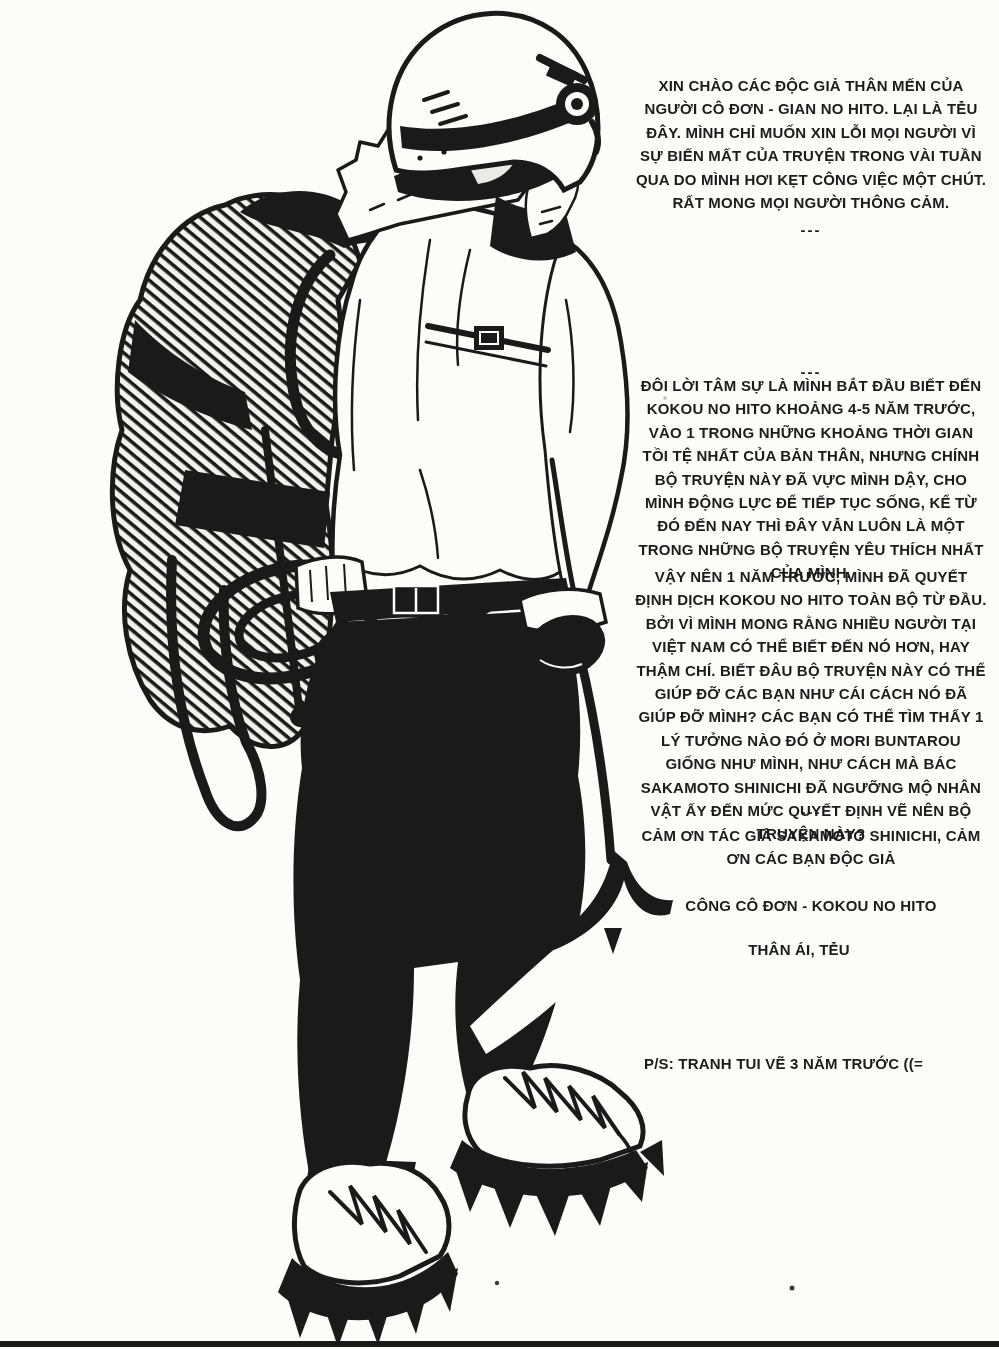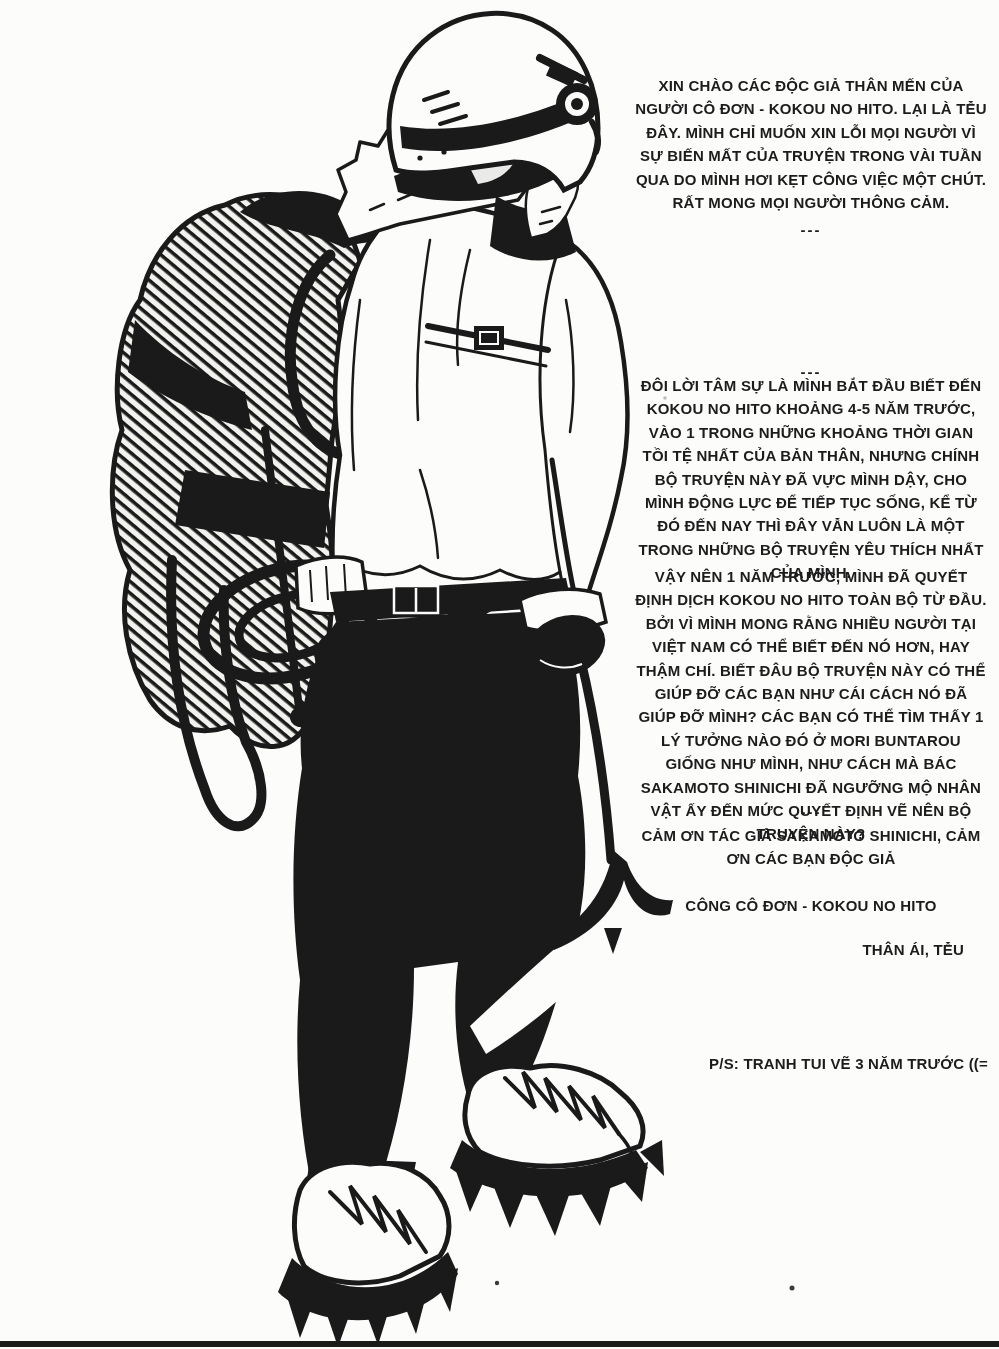--- a/index.html
+++ b/index.html
@@ -9,22 +9,22 @@
     font-family:"Liberation Sans",sans-serif;
   }
   .illus{position:absolute;left:0;top:0;}
   .note-col{
     position:absolute;left:634px;top:0;width:354px;height:1349px;
     font-weight:700;font-size:15px;line-height:23.4px;color:#1c1c1c;
     letter-spacing:.2px;
   }
   .block{position:absolute;left:0;right:0;text-align:center;}
   .divider{letter-spacing:2px;font-size:15px;}
-  .sig{text-align:right;padding-right:24px;}
-  .ps{text-align:right;padding-left:10px;}
+  .sig{text-align:center;padding-right:24px;}
+  .ps{text-align:left;padding-left:10px;}
 </style>
 </head>
 <body>
 
 <div class="page">
 
   <svg class="illus" width="999" height="1349" viewBox="0 0 999 1349" aria-hidden="true">
     <defs>
       <pattern id="hatch" patternUnits="userSpaceOnUse" width="9" height="9" patternTransform="rotate(40)">
         <rect width="9" height="9" fill="#f2f2ef"></rect>
@@ -183,21 +183,21 @@
     </g>
 
     <circle cx="792" cy="1288" r="2.5" fill="#3a3a3a"></circle>
     <circle cx="497" cy="1283" r="2.2" fill="#3a3a3a"></circle>
     <circle cx="665" cy="398" r="1.8" fill="#bdbdbd"></circle>
 
     <rect x="0" y="1341" width="999" height="6" fill="#1a1a1a"></rect>
   </svg>
 
   <div class="note-col">
-    <div class="block" style="top:74px">XIN CHÀO CÁC ĐỘC GIẢ THÂN MẾN CỦA NGƯỜI CÔ ĐƠN - KOKOU NO HITO. LẠI LÀ TỄU ĐÂY. MÌNH CHỈ MUỐN XIN LỖI MỌI NGƯỜI VÌ SỰ BIẾN MẤT CỦA TRUYỆN TRONG VÀI TUẦN QUA DO MÌNH HƠI KẸT CÔNG VIỆC MỘT CHÚT. RẤT MONG MỌI NGƯỜI THÔNG CẢM.</div>
+    <div class="block" style="top:74px">XIN CHÀO CÁC ĐỘC GIẢ THÂN MẾN CỦA NGƯỜI CÔ ĐƠN - GIAN NO HITO. LẠI LÀ TỄU ĐÂY. MÌNH CHỈ MUỐN XIN LỖI MỌI NGƯỜI VÌ SỰ BIẾN MẤT CỦA TRUYỆN TRONG VÀI TUẦN QUA DO MÌNH HƠI KẸT CÔNG VIỆC MỘT CHÚT. RẤT MONG MỌI NGƯỜI THÔNG CẢM.</div>
     <div class="block divider" style="top:218px">---</div>
     <div class="block divider" style="top:360px">---</div>
     <div class="block" style="top:374px">ĐÔI LỜI TÂM SỰ LÀ MÌNH BẮT ĐẦU BIẾT ĐẾN KOKOU NO HITO KHOẢNG 4-5 NĂM TRƯỚC, VÀO 1 TRONG NHỮNG KHOẢNG THỜI GIAN TỒI TỆ NHẤT CỦA BẢN THÂN, NHƯNG CHÍNH BỘ TRUYỆN NÀY ĐÃ VỰC MÌNH DẬY, CHO MÌNH ĐỘNG LỰC ĐỂ TIẾP TỤC SỐNG, KỂ TỪ ĐÓ ĐẾN NAY THÌ ĐÂY VẪN LUÔN LÀ MỘT TRONG NHỮNG BỘ TRUYỆN YÊU THÍCH NHẤT CỦA MÌNH.</div>
     <div class="block" style="top:565px">VẬY NÊN 1 NĂM TRƯỚC, MÌNH ĐÃ QUYẾT ĐỊNH DỊCH KOKOU NO HITO TOÀN BỘ TỪ ĐẦU. BỞI VÌ MÌNH MONG RẰNG NHIỀU NGƯỜI TẠI VIỆT NAM CÓ THỂ BIẾT ĐẾN NÓ HƠN, HAY THẬM CHÍ. BIẾT ĐÂU BỘ TRUYỆN NÀY CÓ THỂ GIÚP ĐỠ CÁC BẠN NHƯ CÁI CÁCH NÓ ĐÃ GIÚP ĐỠ MÌNH? CÁC BẠN CÓ THỂ TÌM THẤY 1 LÝ TƯỞNG NÀO ĐÓ Ở MORI BUNTAROU GIỐNG NHƯ MÌNH, NHƯ CÁCH MÀ BÁC SAKAMOTO SHINICHI ĐÃ NGƯỠNG MỘ NHÂN VẬT ẤY ĐẾN MỨC QUYẾT ĐỊNH VẼ NÊN BỘ TRUYỆN NÀY?</div>
     <div class="block divider" style="top:800px">---</div>
     <div class="block" style="top:824px">CẢM ƠN TÁC GIẢ SAKAMOTO SHINICHI, CẢM ƠN CÁC BẠN ĐỘC GIẢ</div>
     <div class="block" style="top:894px">CÔNG CÔ ĐƠN - KOKOU NO HITO</div>
     <div class="block sig" style="top:938px">THÂN ÁI, TỄU</div>
     <div class="block ps" style="top:1052px">P/S: TRANH TUI VẼ 3 NĂM TRƯỚC ((=</div>
   </div>

